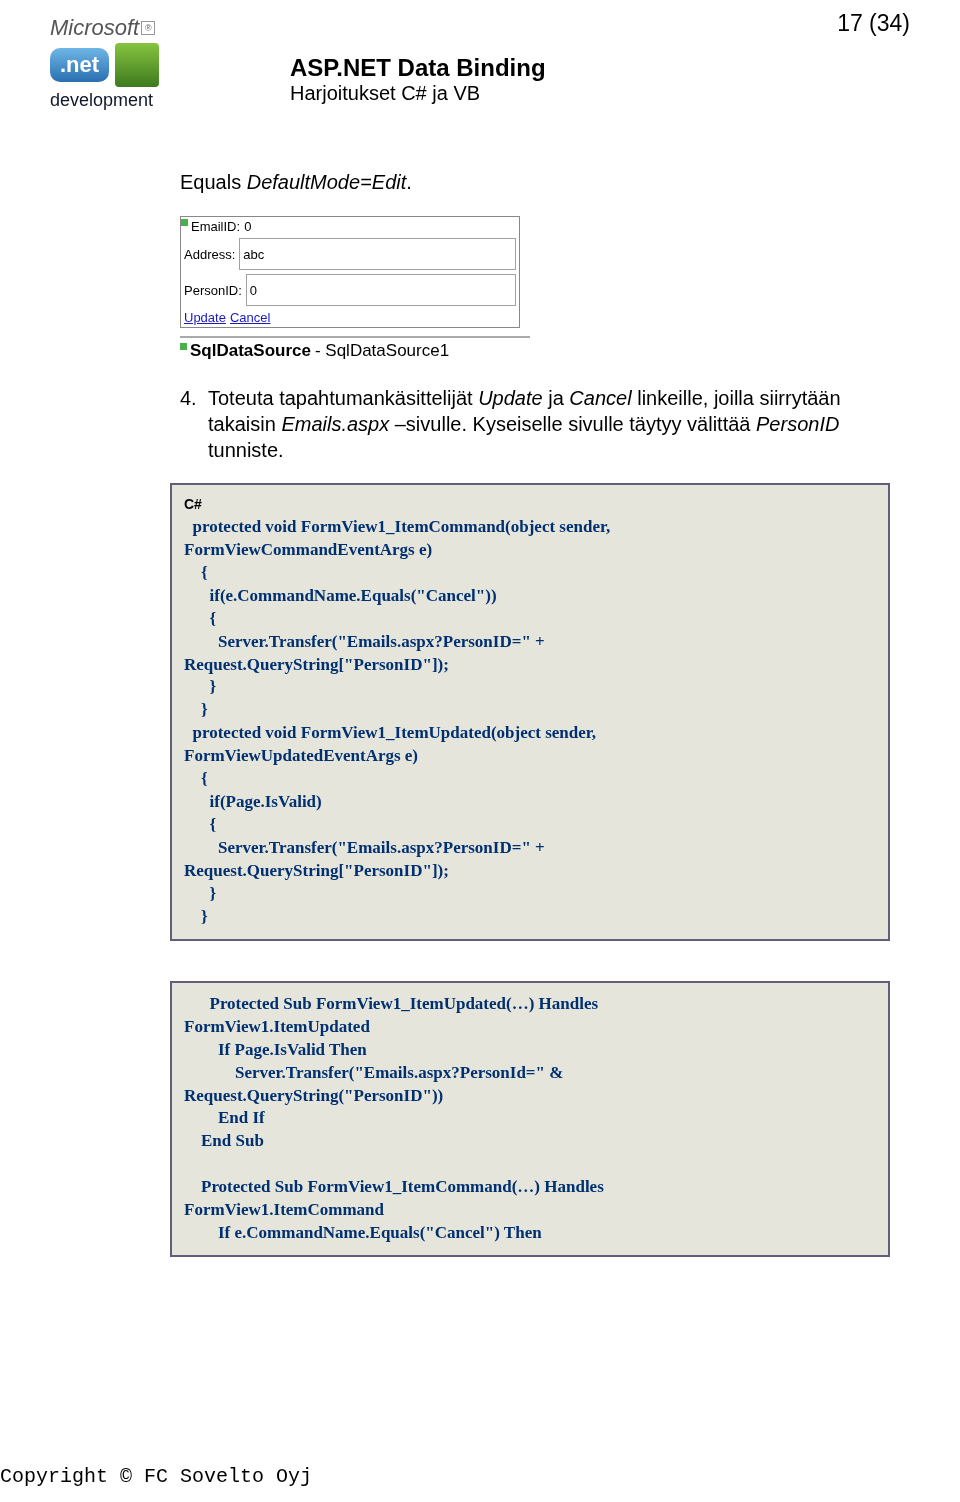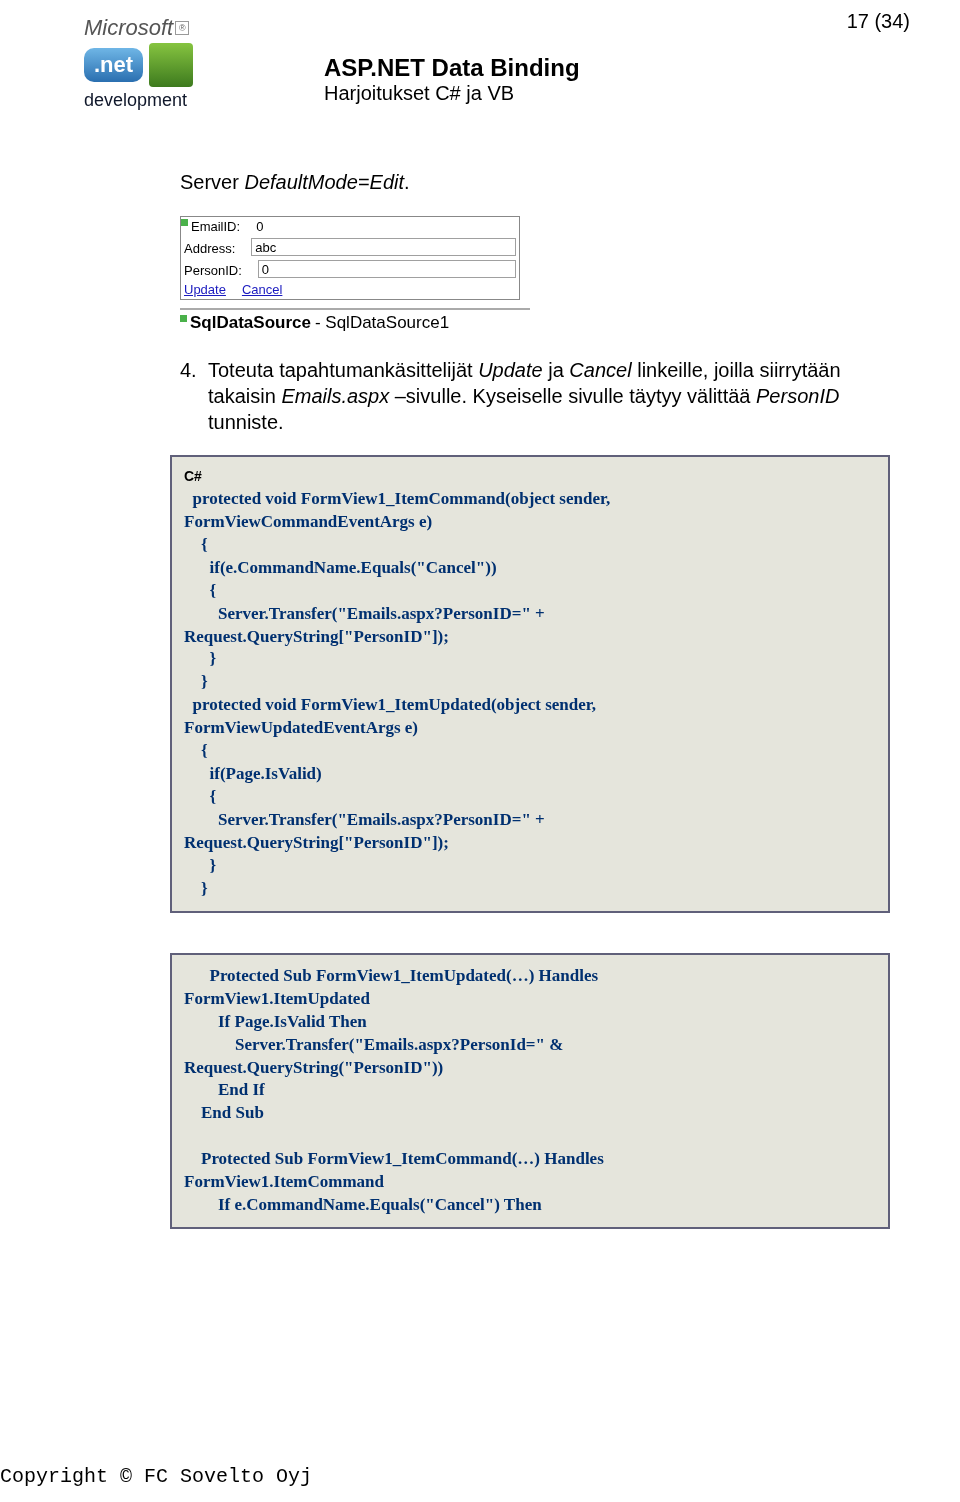--- a/index.html
+++ b/index.html
@@ -15,21 +15,20 @@
   padding: 10px 50px 20px 50px;
 }
 .header {
   display: flex;
   align-items: flex-start;
   margin-bottom: 60px;
 }
 .logo {
   width: 200px;
   padding-top: 5px;
-  margin-left: 34px;
 }
 .logo-top {
   font-family: Arial, sans-serif;
   font-size: 22px;
   font-style: italic;
   color: #555;
   display: flex;
   align-items: center;
 }
 .logo-rbox {
@@ -79,21 +78,21 @@
   font-size: 24px;
   font-weight: 700;
   margin-top: 44px;
 }
 .title-sub {
   font-size: 20px;
 }
 .page-num {
   width: 80px;
   text-align: right;
-  font-size: 20px;
+  font-size: 23px;
   padding-top: 0;
 }
 .content {
   padding-left: 130px;
   padding-right: 40px;
 }
 .para1 {
   font-size: 20px;
   line-height: 1.3;
   margin-bottom: 22px;
@@ -112,32 +111,32 @@
   margin-bottom: 24px;
   font-family: "Microsoft Sans Serif", Arial, sans-serif;
   font-size: 13px;
 }
 .form-table {
   border: 1px solid #888;
   width: 340px;
 }
 .form-row {
   display: flex;
-  align-items: flex-end;
+  align-items: center;
   padding: 2px 3px;
-  gap: 16px;
+  gap: 4px;
 }
 .form-label {
   color: #000;
   font-size: 13px;
 }
 .form-input {
   background: #fff;
   border: 1px solid #a0a0a0;
-  height: 18px;
+  height: 32px;
   flex: 1;
   padding: 0 3px;
   font-size: 13px;
   font-family: "Microsoft Sans Serif", Arial, sans-serif;
 }
 .form-link {
   color: #1a1abf;
   text-decoration: underline;
   cursor: pointer;
 }
@@ -227,21 +226,21 @@
       <div class="title-main">ASP.NET Data Binding</div>
       <div class="title-sub">Harjoitukset C# ja VB</div>
     </div>
     <div class="page-num">17 (34)</div>
   </div>
 
   <div class="content">
 
 
     <div class="para2">
-      <span>Server </span><span class="italic">DefaultMode=Edit</span><span>.</span>
+      <span>Equals </span><span class="italic">DefaultMode=Edit</span><span>.</span>
     </div>
 
     <div class="form-sketch">
       <div class="form-table">
         <div class="form-row pgreen">
           <span class="form-label">EmailID:</span>
           <span>0</span>
         </div>
         <div class="form-row">
           <span class="form-label">Address:</span>

